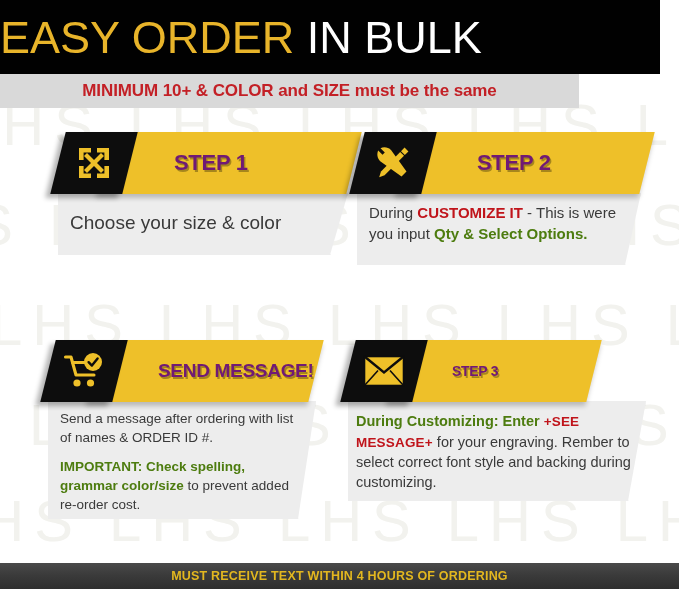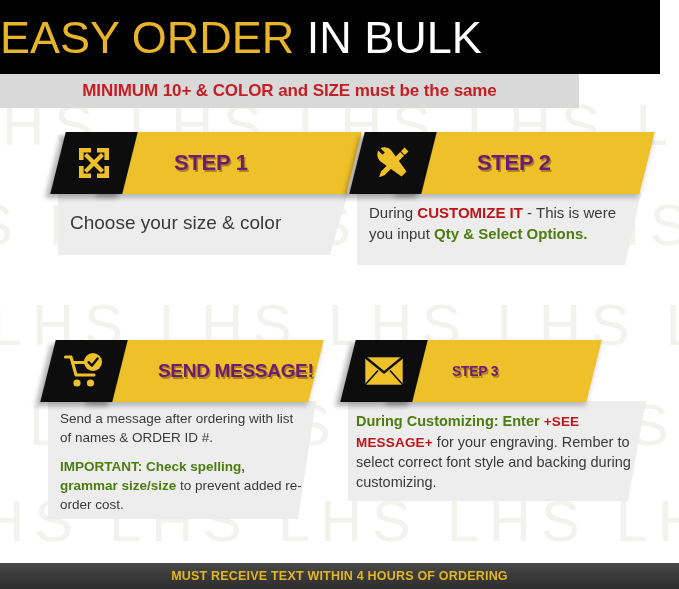--- a/index.html
+++ b/index.html
@@ -248,21 +248,21 @@
             <circle cx="30" cy="10" r="9" fill="#eec029"></circle>
             <path d="M25.6 10.2 L28.9 13.6 L34.6 6.4" fill="none" stroke="#0d0d0d" stroke-width="2.4" stroke-linecap="round" stroke-linejoin="round"></path>
           </svg>
         </div>
       </div>
       <div class="head-label">SEND MESSAGE!</div>
     </div>
     <div class="card-body">
       <div class="body-inner">
         <p><span>Send a message after ordering with list of names &amp; ORDER ID #.</span></p>
-        <p><span class="b">IMPORTANT:</span><span class="b"> Check spelling, grammar </span><span class="b">size/size</span><span> to prevent added re-order cost.</span></p>
+        <p><span class="b">IMPORTANT:</span><span class="b"> Check spelling, grammar </span><span class="b">color/size</span><span> to prevent added re-order cost.</span></p>
       </div>
     </div>
   </div>
 
   <div class="card" id="card-step3">
     <div class="card-head">
       <div class="head-band"></div>
       <div class="icon-box">
         <div class="icon-inner">
           <svg width="42" height="32" viewBox="0 0 42 32">

